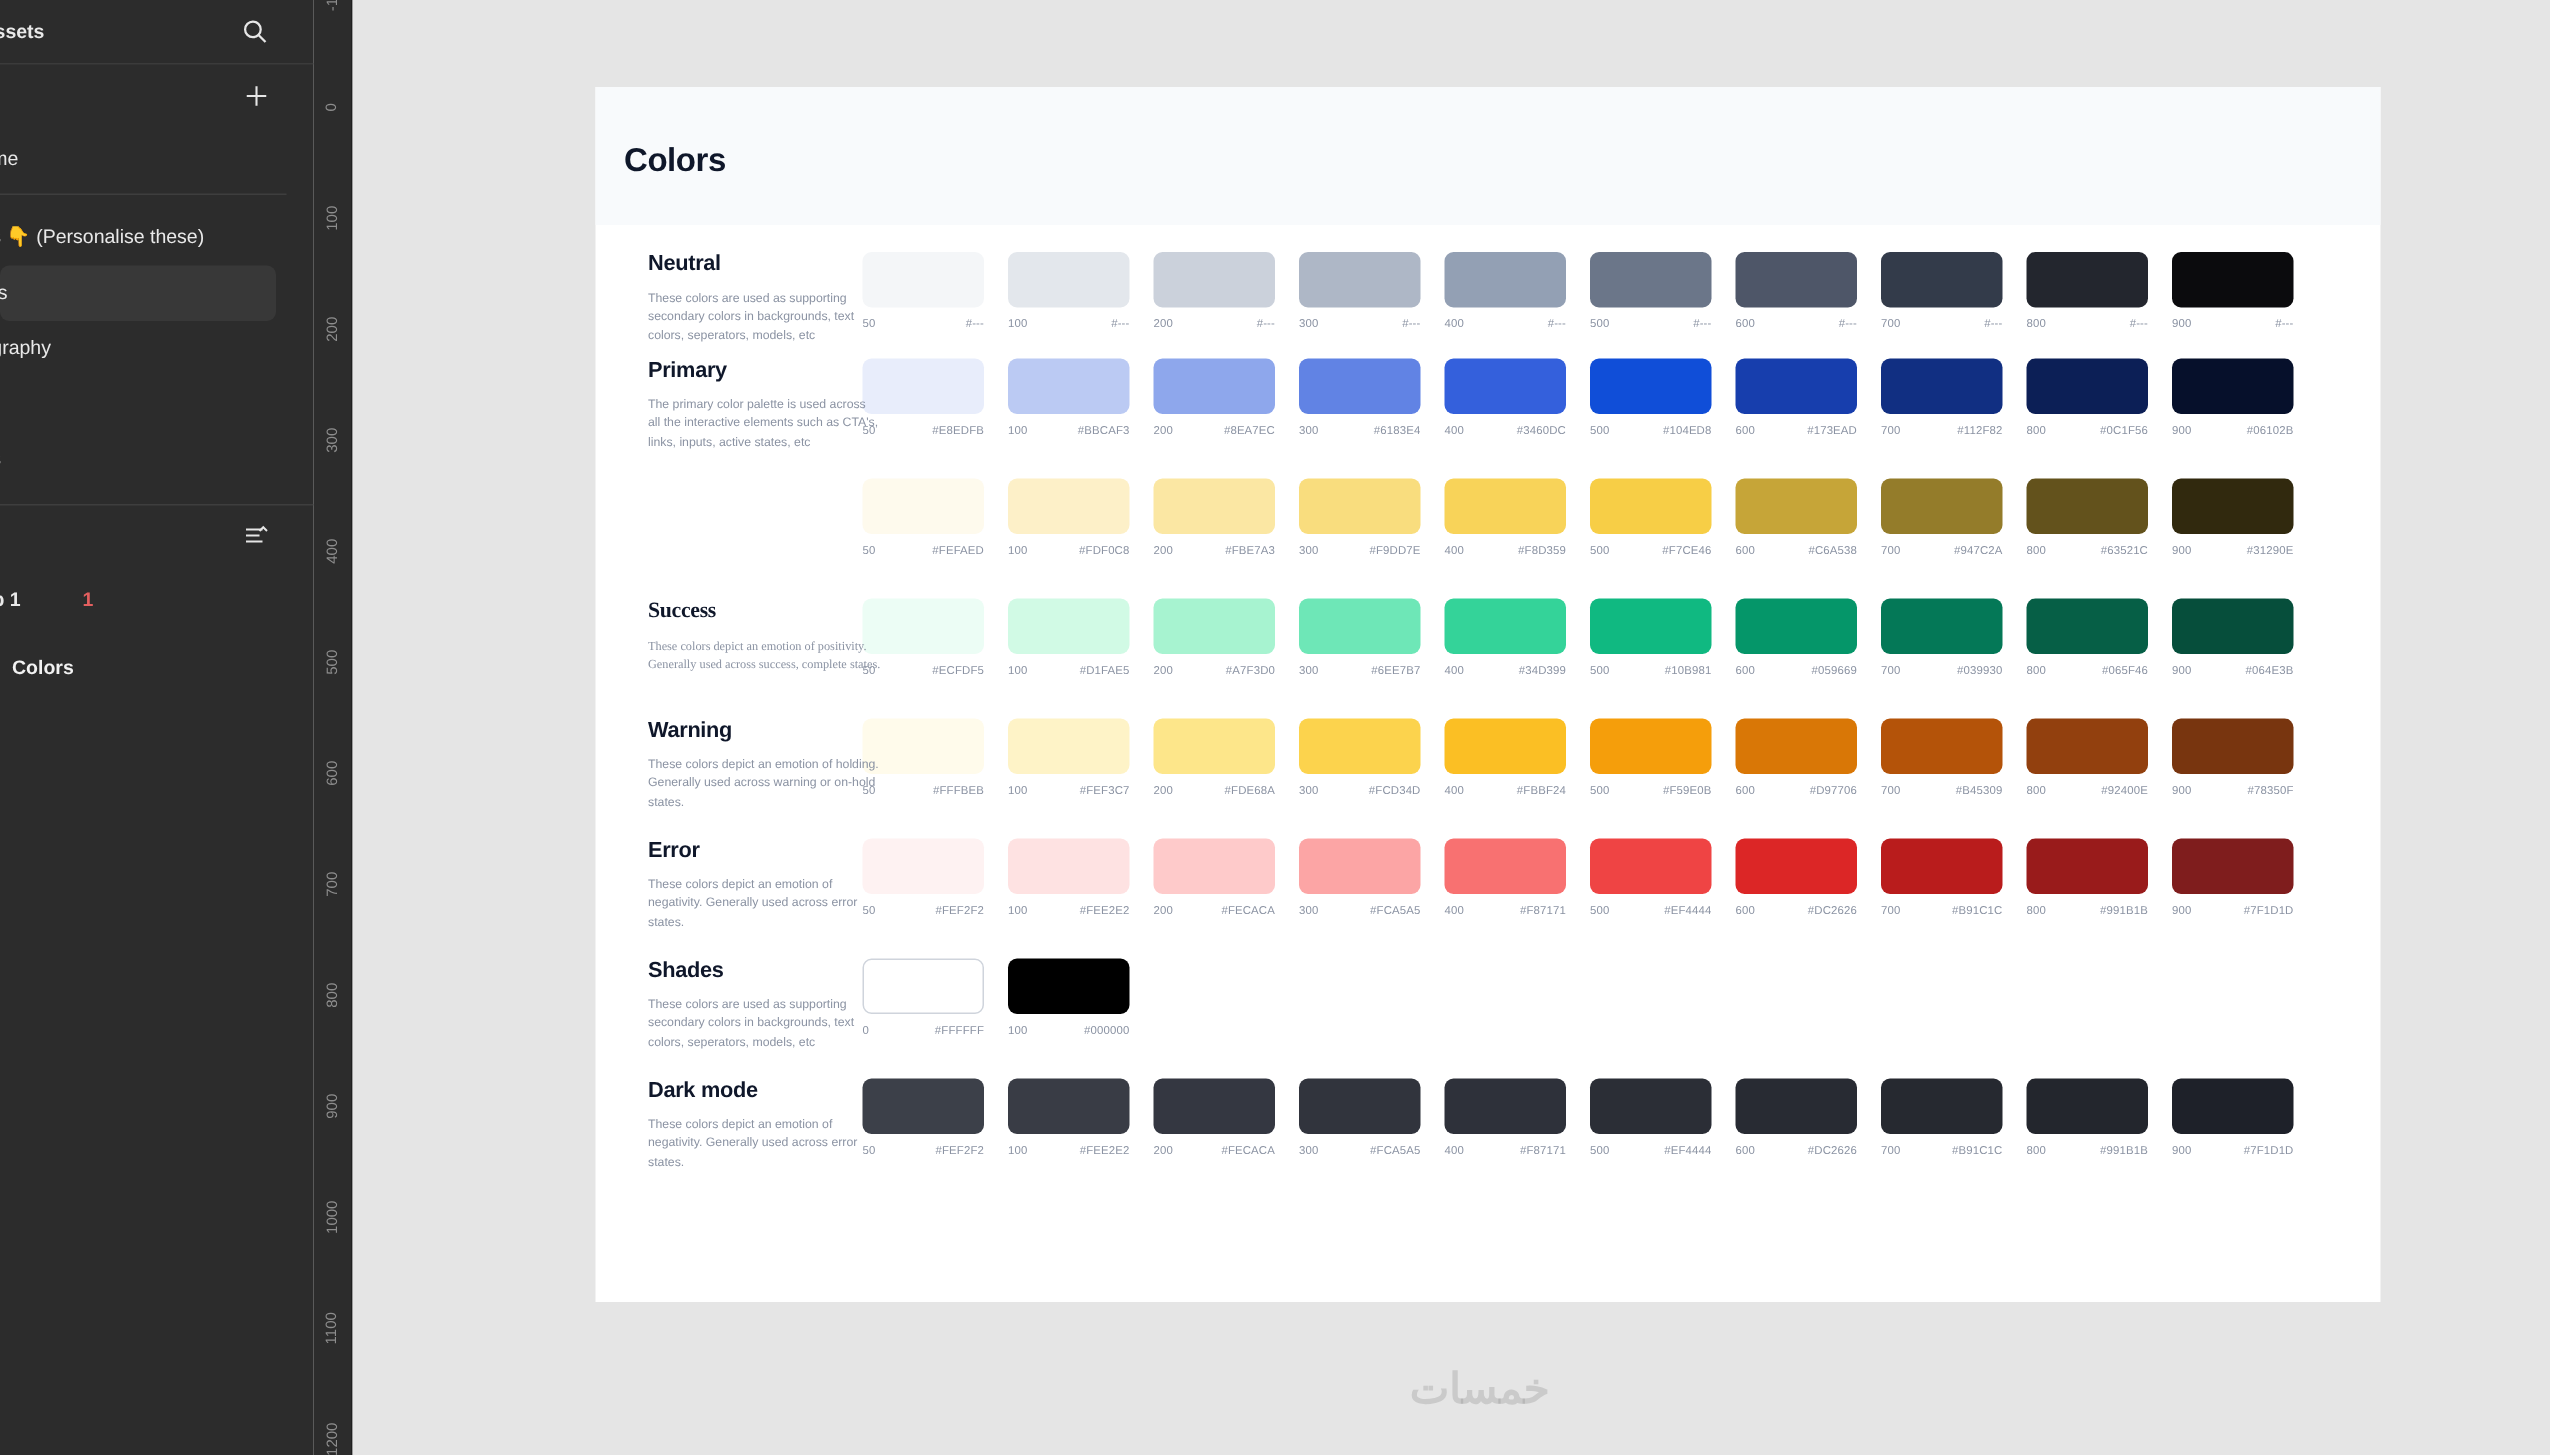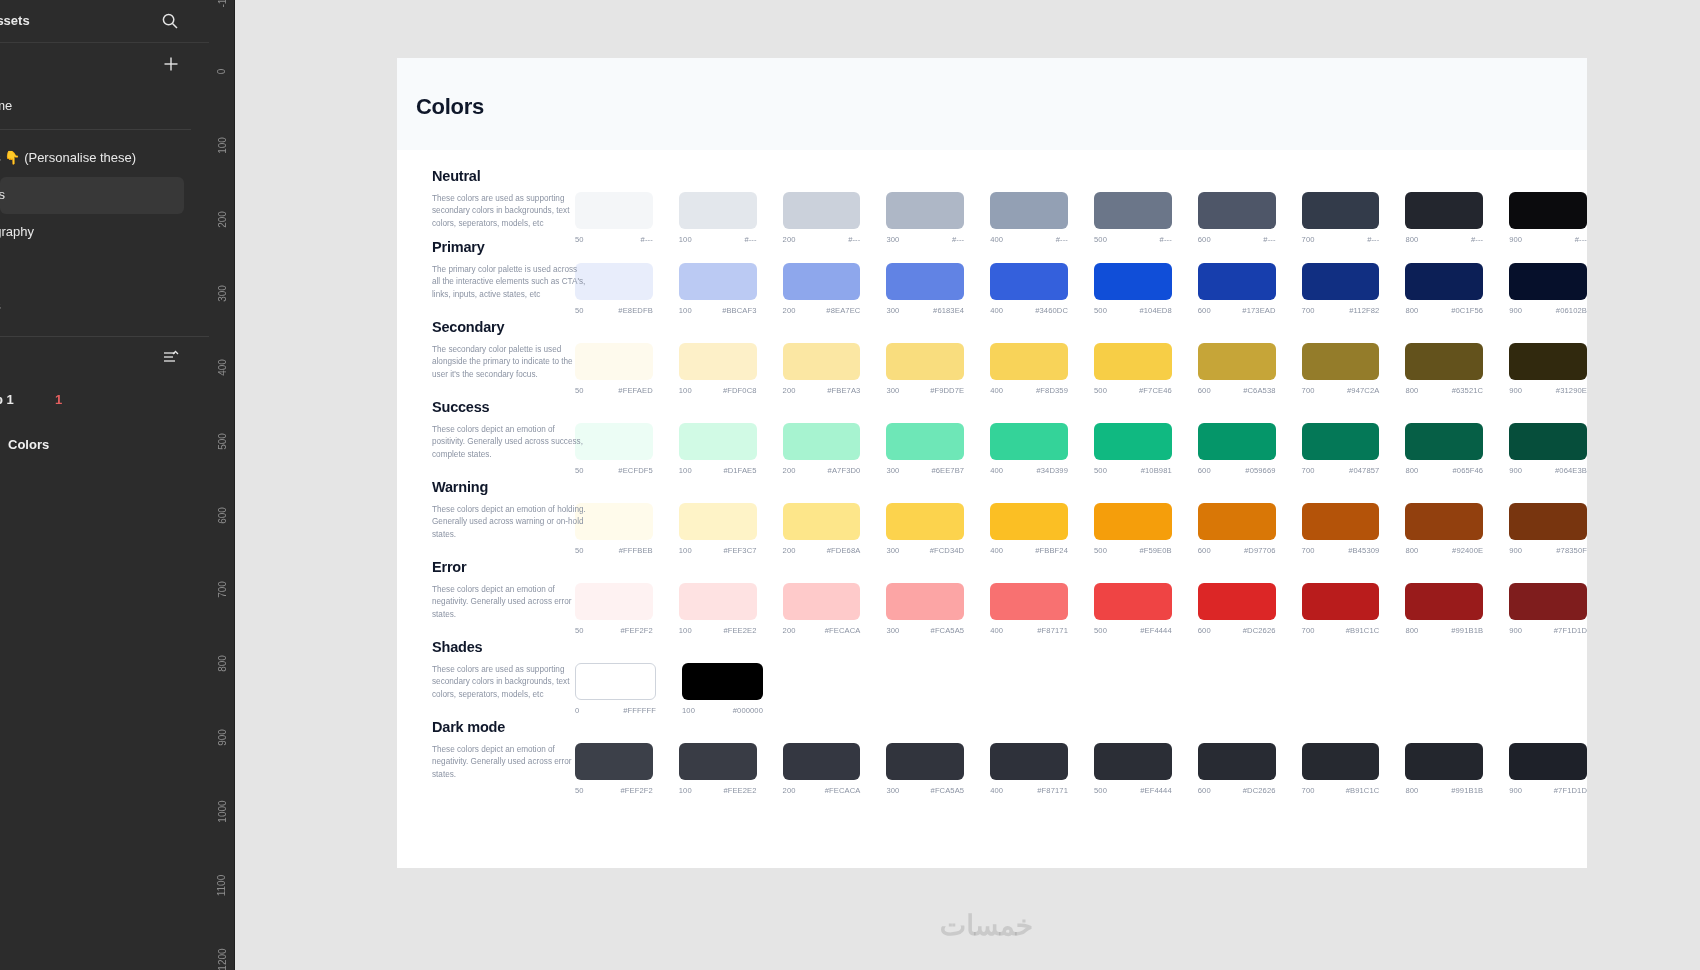--- a/index.html
+++ b/index.html
@@ -103,21 +103,21 @@
   .frame-sub { font-size: 11.5px; color: #8b93a3; margin-top: 9px; }
 
   .section {
     position: relative;
     padding-left: 19px;
   }
   .sec-meta { position: absolute; left: 35px; top: 0; width: 155px; }
   .sec-title { font-size: 14.5px; font-weight: 700; color: #0f172a; letter-spacing: -0.2px; }
   .sec-desc { font-size: 8.2px; line-height: 1.52; color: #8b93a3; margin-top: 9px; }
 
-  .swatch-row { display: flex; gap: 26px; padding-left: 159px; margin-top: 24px; }
+  .swatch-row { display: flex; gap: 16px; padding-left: 159px; }
   .swatch { width: 81px; }
   .chip { height: 37px; border-radius: 6px; }
   .chip.bordered { border: 1px solid #cfd4dc; }
   .sw-labels {
     display: flex; justify-content: space-between;
     margin-top: 6px; font-size: 7.6px; color: #8b93a3;
     letter-spacing: 0.1px;
   }
 
   
@@ -381,24 +381,20 @@
               <div class="swatch">
                 <div class="chip" style="background: rgb(6, 16, 43);"></div>
                 <div class="sw-labels">
                   <span>900</span>
                   <span>#06102B</span>
                 </div>
               </div>
             </div>
           </div>
           <div class="section" style="padding-top: 9px; height: 80px;">
-            <div class="sec-meta" style="top: 9px;">
-              <div class="sec-title">Secondary</div>
-              <div class="sec-desc">The secondary color palette is used alongside the primary to indicate to the user it's the secondary focus.</div>
-            </div>
             <div class="swatch-row">
               <div class="swatch">
                 <div class="chip" style="background: rgb(254, 250, 237);"></div>
                 <div class="sw-labels">
                   <span>50</span>
                   <span>#FEFAED</span>
                 </div>
               </div>
               <div class="swatch">
                 <div class="chip" style="background: rgb(253, 240, 200);"></div>
@@ -459,21 +455,21 @@
               <div class="swatch">
                 <div class="chip" style="background: rgb(49, 41, 14);"></div>
                 <div class="sw-labels">
                   <span>900</span>
                   <span>#31290E</span>
                 </div>
               </div>
             </div>
           </div>
           <div class="section" style="padding-top: 9px; height: 80px;">
-            <div class="sec-meta" style="top: 9px;">
+            <div class="sec-meta" style="top: 9px; font-family: Liberation Serif, serif;">
               <div class="sec-title">Success</div>
               <div class="sec-desc">These colors depict an emotion of positivity. Generally used across success, complete states.</div>
             </div>
             <div class="swatch-row">
               <div class="swatch">
                 <div class="chip" style="background: rgb(236, 253, 245);"></div>
                 <div class="sw-labels">
                   <span>50</span>
                   <span>#ECFDF5</span>
                 </div>
@@ -517,21 +513,21 @@
                 <div class="chip" style="background: rgb(5, 150, 105);"></div>
                 <div class="sw-labels">
                   <span>600</span>
                   <span>#059669</span>
                 </div>
               </div>
               <div class="swatch">
                 <div class="chip" style="background: rgb(4, 120, 87);"></div>
                 <div class="sw-labels">
                   <span>700</span>
-                  <span>#047857</span>
+                  <span>#039930</span>
                 </div>
               </div>
               <div class="swatch">
                 <div class="chip" style="background: rgb(6, 95, 70);"></div>
                 <div class="sw-labels">
                   <span>800</span>
                   <span>#065F46</span>
                 </div>
               </div>
               <div class="swatch">

